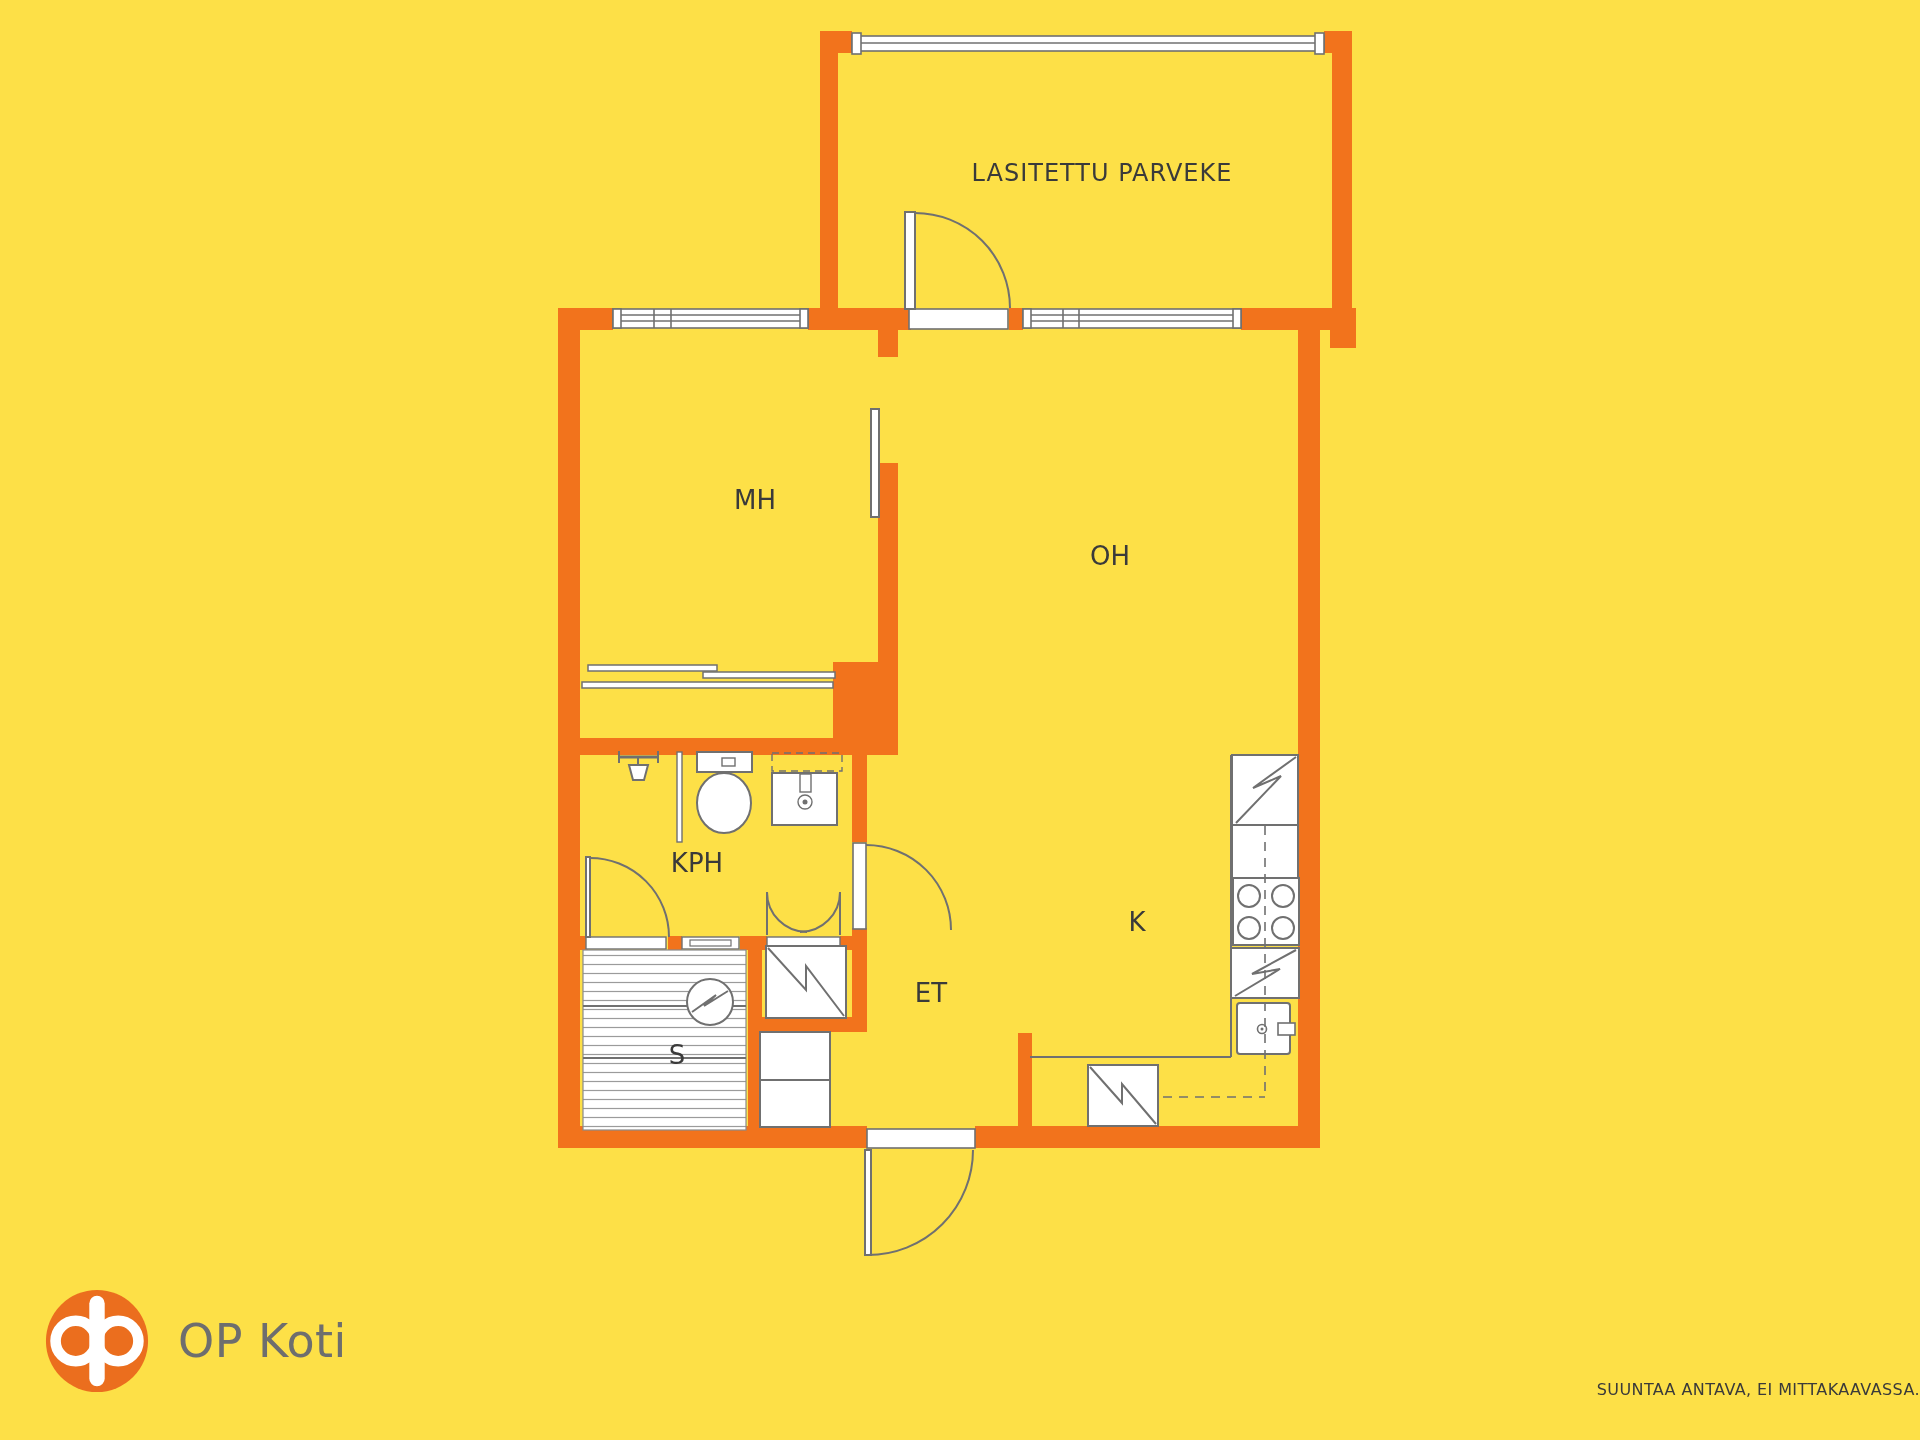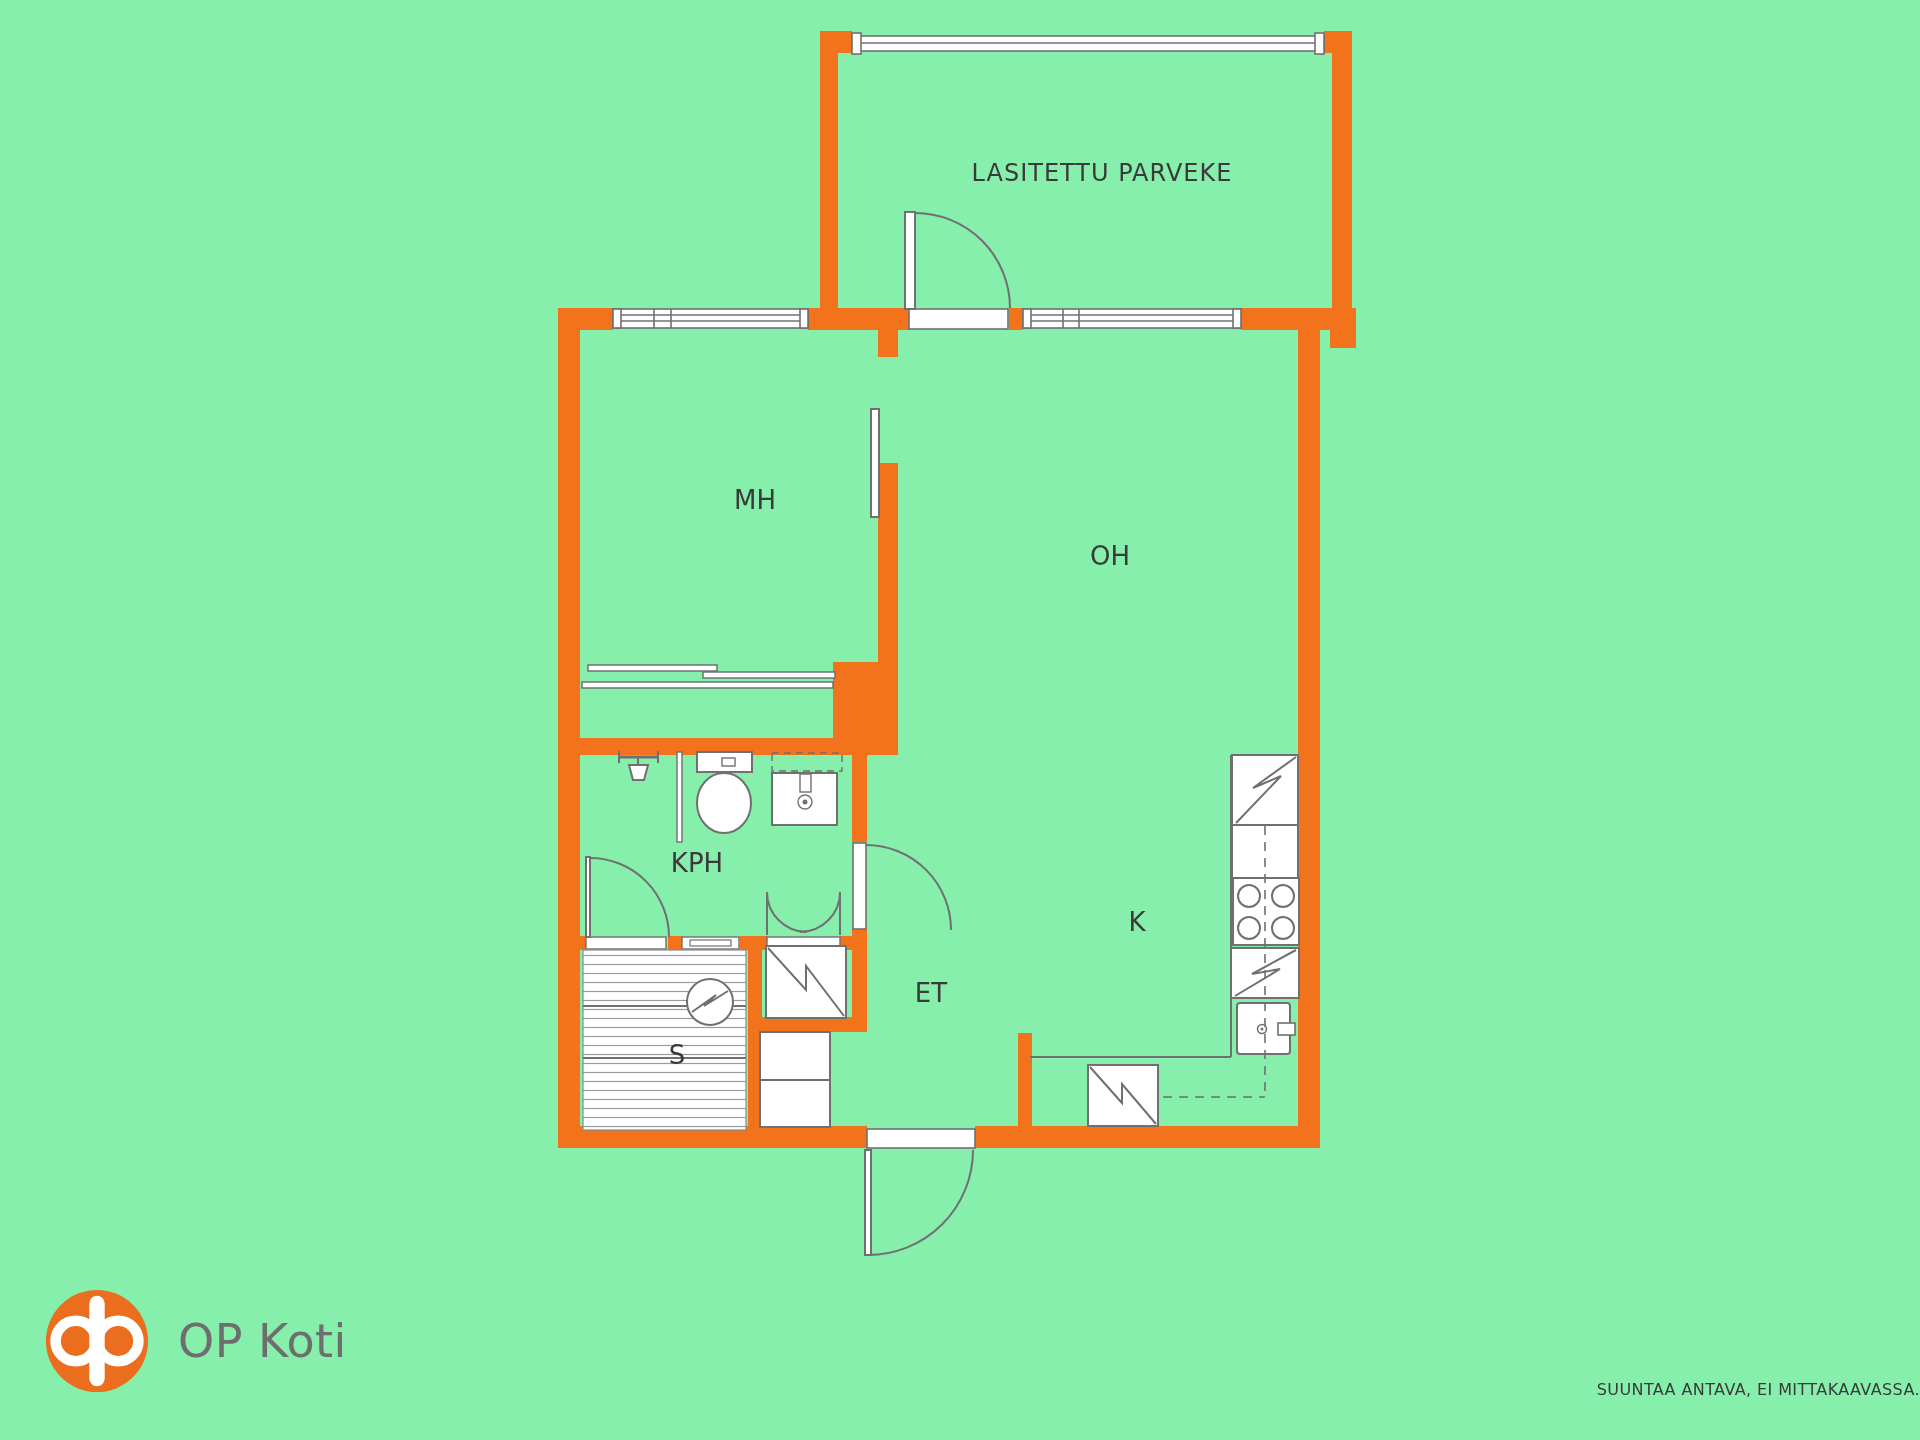--- a/index.html
+++ b/index.html
@@ -1,17 +1,17 @@
 <!DOCTYPE html>
 <html><head>
 <meta charset="utf-8">
 <style>
   html,body{margin:0;padding:0;background:#ffffff;}
   .screen{
-    position:relative;width:1920px;height:1440px;background:#86efac;
+    position:relative;width:1920px;height:1440px;background:#fde047;
     font-family:"DejaVu Sans","Liberation Sans",sans-serif;overflow:hidden;
   }
   svg.plan{position:absolute;left:0;top:0;}
   svg text{fill:#3a3a3a;font-family:"DejaVu Sans","Liberation Sans",sans-serif;}
   .logo{position:absolute;left:44px;top:1288px;display:flex;align-items:center;gap:28px;}
   .logo-text{font-size:46px;color:#6e6e6e;letter-spacing:.5px;line-height:1;}
   .footer{
     position:absolute;left:0;top:1380px;width:100%;text-align:right;
     font-size:16px;color:#3a3a3a;letter-spacing:.4px;
   }

